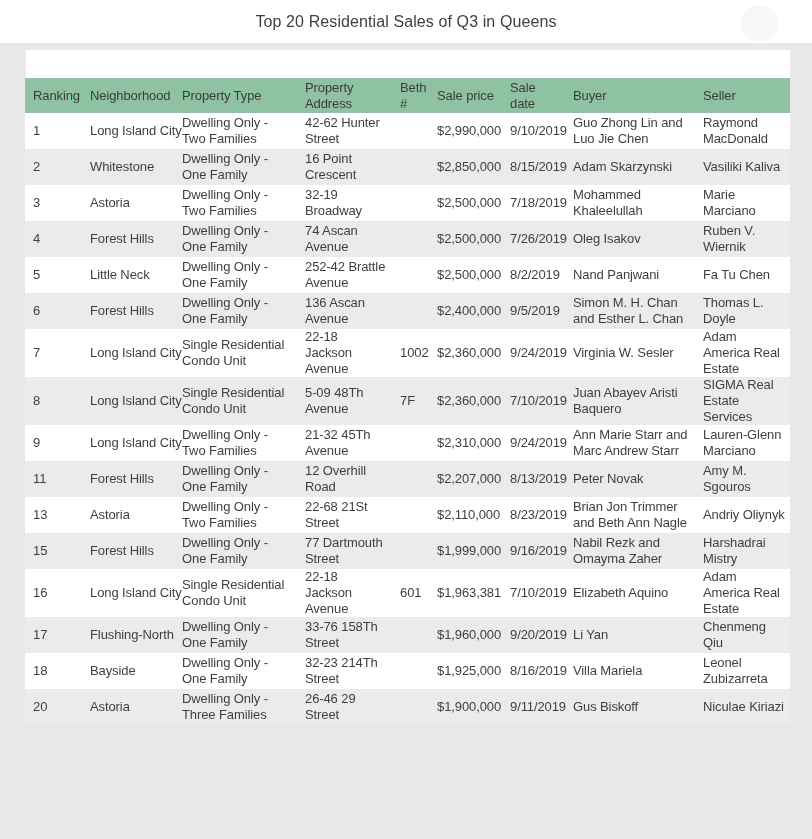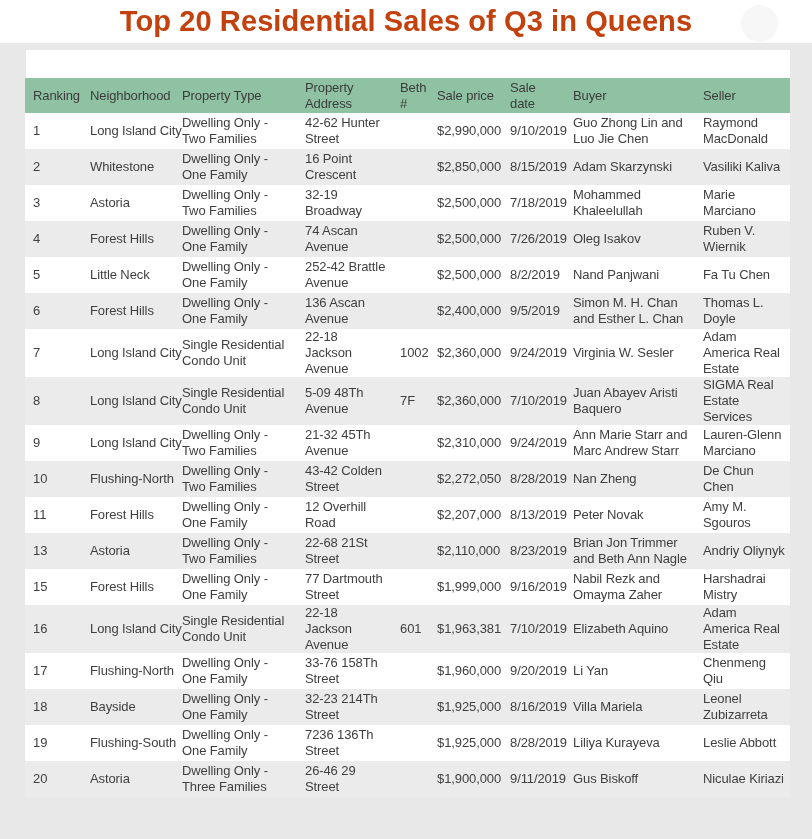--- a/index.html
+++ b/index.html
@@ -15,23 +15,23 @@
   .title-bar {
     position: absolute;
     top: 0; left: 0;
     width: 812px; height: 43px;
     background: #ffffff;
     display: flex;
     align-items: center;
     justify-content: center;
   }
   .page-title {
-    font-size: 29px;
-    font-weight: bold;
-    color: #c2410c;
+    font-size: 16px;
+    font-weight: normal;
+    color: #404040;
     letter-spacing: 0.1px;
   }
   .watermark-circle {
     position: absolute;
     top: 5px; left: 741px;
     width: 37px; height: 37px;
     border-radius: 50%;
     background: #f7f7f7;
   }
   .divider-band {
@@ -217,31 +217,20 @@
           <td>Long Island City</td>
           <td>Dwelling Only - Two Families</td>
           <td>21-32 45Th Avenue</td>
           <td></td>
           <td>$2,310,000</td>
           <td>9/24/2019</td>
           <td>Ann Marie Starr and Marc Andrew Starr</td>
           <td>Lauren-Glenn Marciano</td>
         </tr>
         <tr>
-          <td>10</td>
-          <td>Flushing-North</td>
-          <td>Dwelling Only - Two Families</td>
-          <td>43-42 Colden Street</td>
-          <td></td>
-          <td>$2,272,050</td>
-          <td>8/28/2019</td>
-          <td>Nan Zheng</td>
-          <td>De Chun Chen</td>
-        </tr>
-        <tr>
           <td>11</td>
           <td>Forest Hills</td>
           <td>Dwelling Only - One Family</td>
           <td>12 Overhill Road</td>
           <td></td>
           <td>$2,207,000</td>
           <td>8/13/2019</td>
           <td>Peter Novak</td>
           <td>Amy M. Sgouros</td>
         </tr>
@@ -294,31 +283,20 @@
           <td>Bayside</td>
           <td>Dwelling Only - One Family</td>
           <td>32-23 214Th Street</td>
           <td></td>
           <td>$1,925,000</td>
           <td>8/16/2019</td>
           <td>Villa Mariela</td>
           <td>Leonel Zubizarreta</td>
         </tr>
         <tr>
-          <td>19</td>
-          <td>Flushing-South</td>
-          <td>Dwelling Only - One Family</td>
-          <td>7236 136Th Street</td>
-          <td></td>
-          <td>$1,925,000</td>
-          <td>8/28/2019</td>
-          <td>Liliya Kurayeva</td>
-          <td>Leslie Abbott</td>
-        </tr>
-        <tr>
           <td>20</td>
           <td>Astoria</td>
           <td>Dwelling Only - Three Families</td>
           <td>26-46 29 Street</td>
           <td></td>
           <td>$1,900,000</td>
           <td>9/11/2019</td>
           <td>Gus Biskoff</td>
           <td>Niculae Kiriazi</td>
         </tr>

